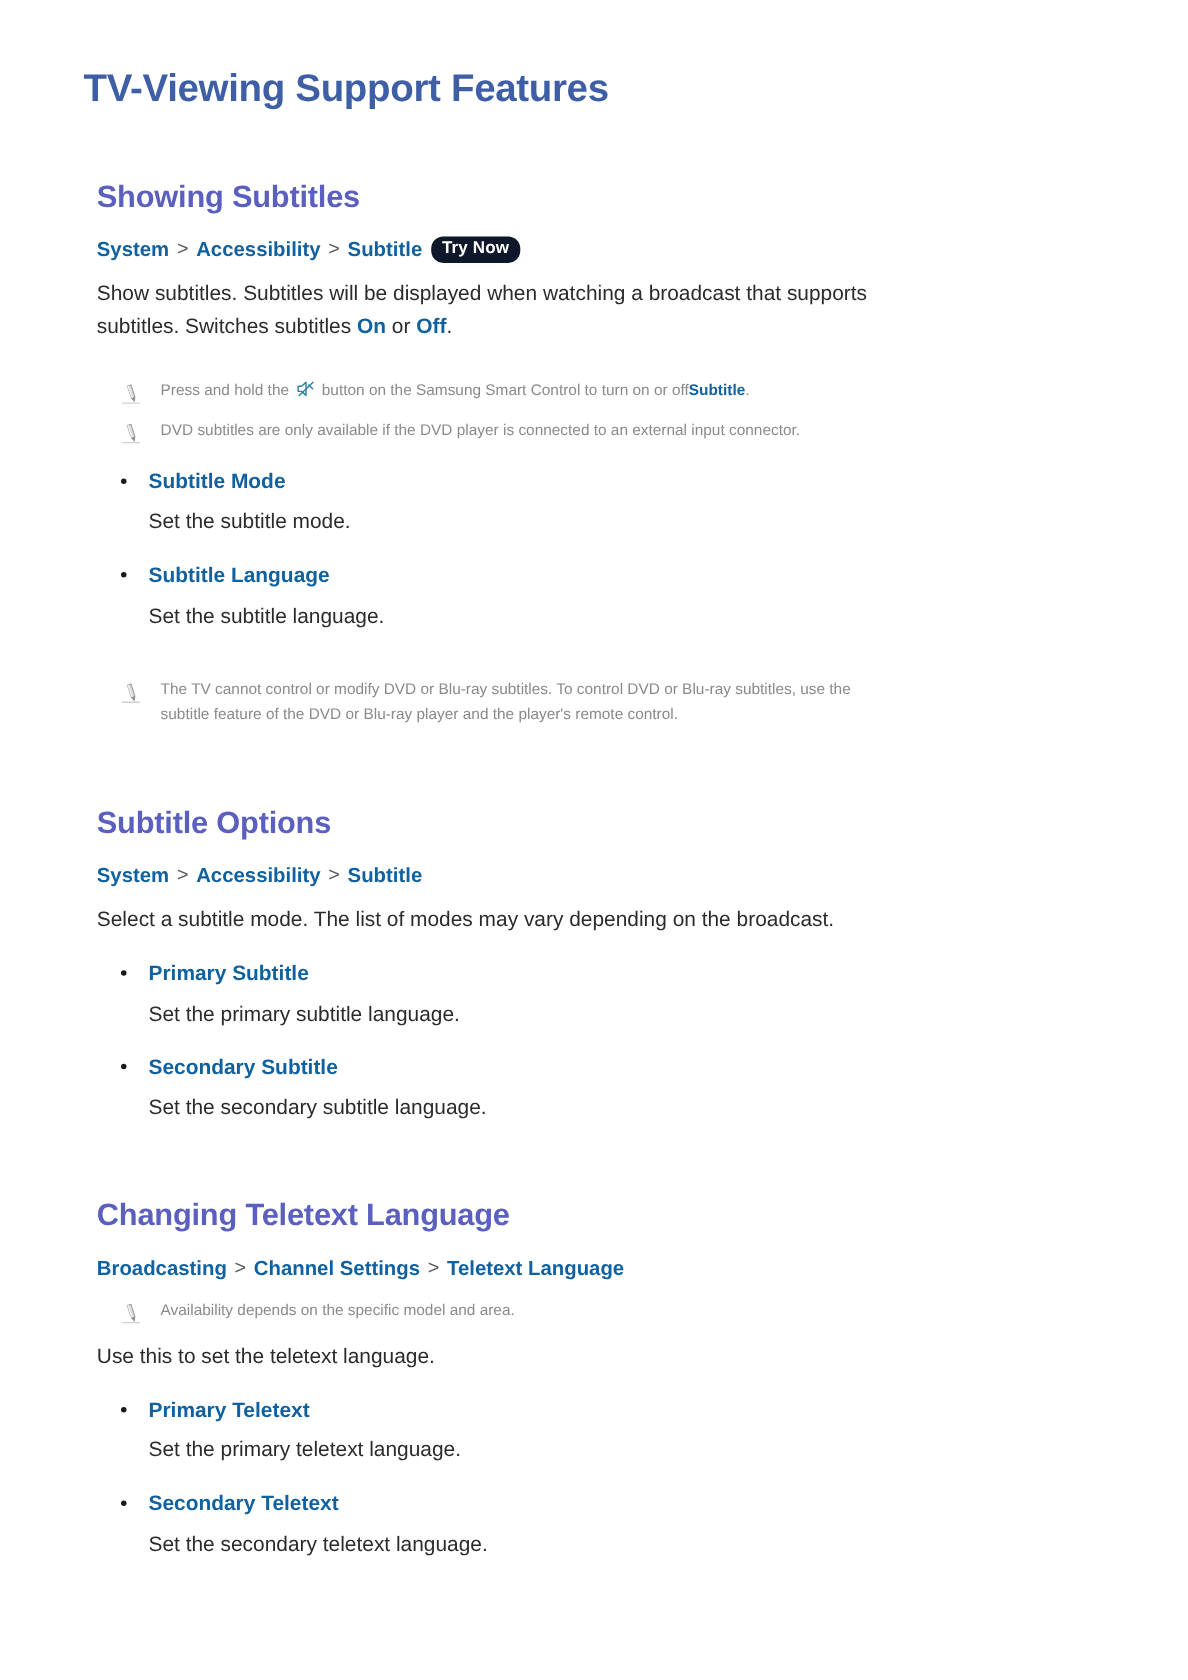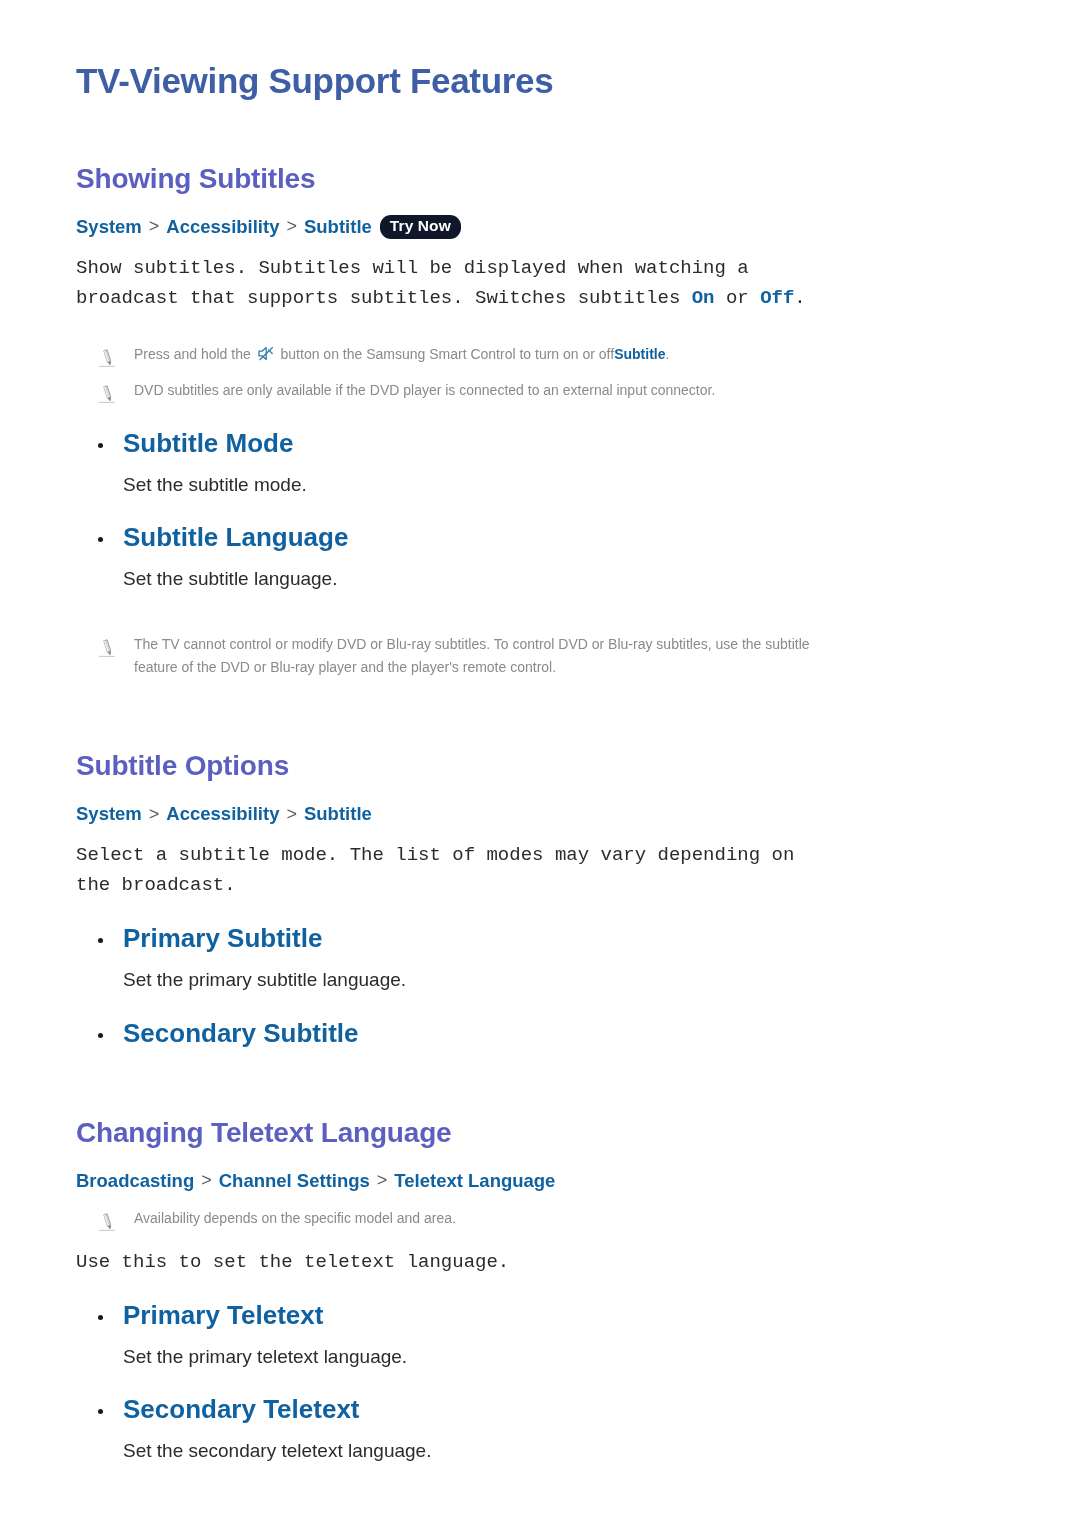--- a/index.html
+++ b/index.html
@@ -27,21 +27,21 @@
   
   .doc-title {
     font-size: 35px;
     font-weight: bold;
     color: #3e5fa6;
     letter-spacing: -0.3px;
     margin: 0 0 62px 0;
     line-height: 1.1;
   }
   .section {
-    margin: 0 0 0 0;
+    margin: 0 0 0 12px;
   }
   .section-title {
     font-size: 28px;
     font-weight: bold;
     color: #5a5fc0;
     letter-spacing: -0.2px;
     margin: 0 0 20px 0;
     line-height: 1.15;
   }
 
@@ -76,21 +76,20 @@
     letter-spacing: 0.1px;
   }
 
   
   .body-text {
     font-size: 19px;
     color: #2b2b2b;
     line-height: 1.58;
     margin: 0 0 6px 0;
     max-width: 900px;
-    font-family: Liberation Mono, monospace;
   }
   .body-text .hl { color: #10619f; font-weight: bold; }
 
   
   .note {
     display: flex;
     align-items: flex-start;
     margin: 10px 0 6px 20px;
     max-width: 930px;
   }
@@ -125,21 +124,21 @@
     flex: 0 0 auto;
     width: 5px;
     height: 5px;
     border-radius: 50%;
     background: #1a1a1a;
     margin-right: 20px;
     position: relative;
     top: -4px;
   }
   .bullet-label {
-    font-size: 26px;
+    font-size: 19px;
     font-weight: bold;
     color: #10619f;
     line-height: 1.3;
   }
   .bullet-desc {
     font-size: 19px;
     color: #2b2b2b;
     line-height: 1.5;
     margin: 10px 0 0 47px;
   }
@@ -258,20 +257,21 @@
     <div class="bullet-row">
       <span class="bullet-dot"></span>
       <span class="bullet-label">Primary Subtitle</span>
     </div>
     <div class="bullet-desc">Set the primary subtitle language.</div>
 
     <div class="bullet-row">
       <span class="bullet-dot"></span>
       <span class="bullet-label">Secondary Subtitle</span>
     </div>
+    <div class="bullet-desc">Set the secondary subtitle language.</div>
   </div>
 
   <div class="gap-xl"></div>
 
   <div class="section">
     <h2 class="section-title">Changing Teletext Language</h2>
 
     <div class="breadcrumb">
       <span class="crumb">Broadcasting</span>
       <span class="sep">&gt;</span>

